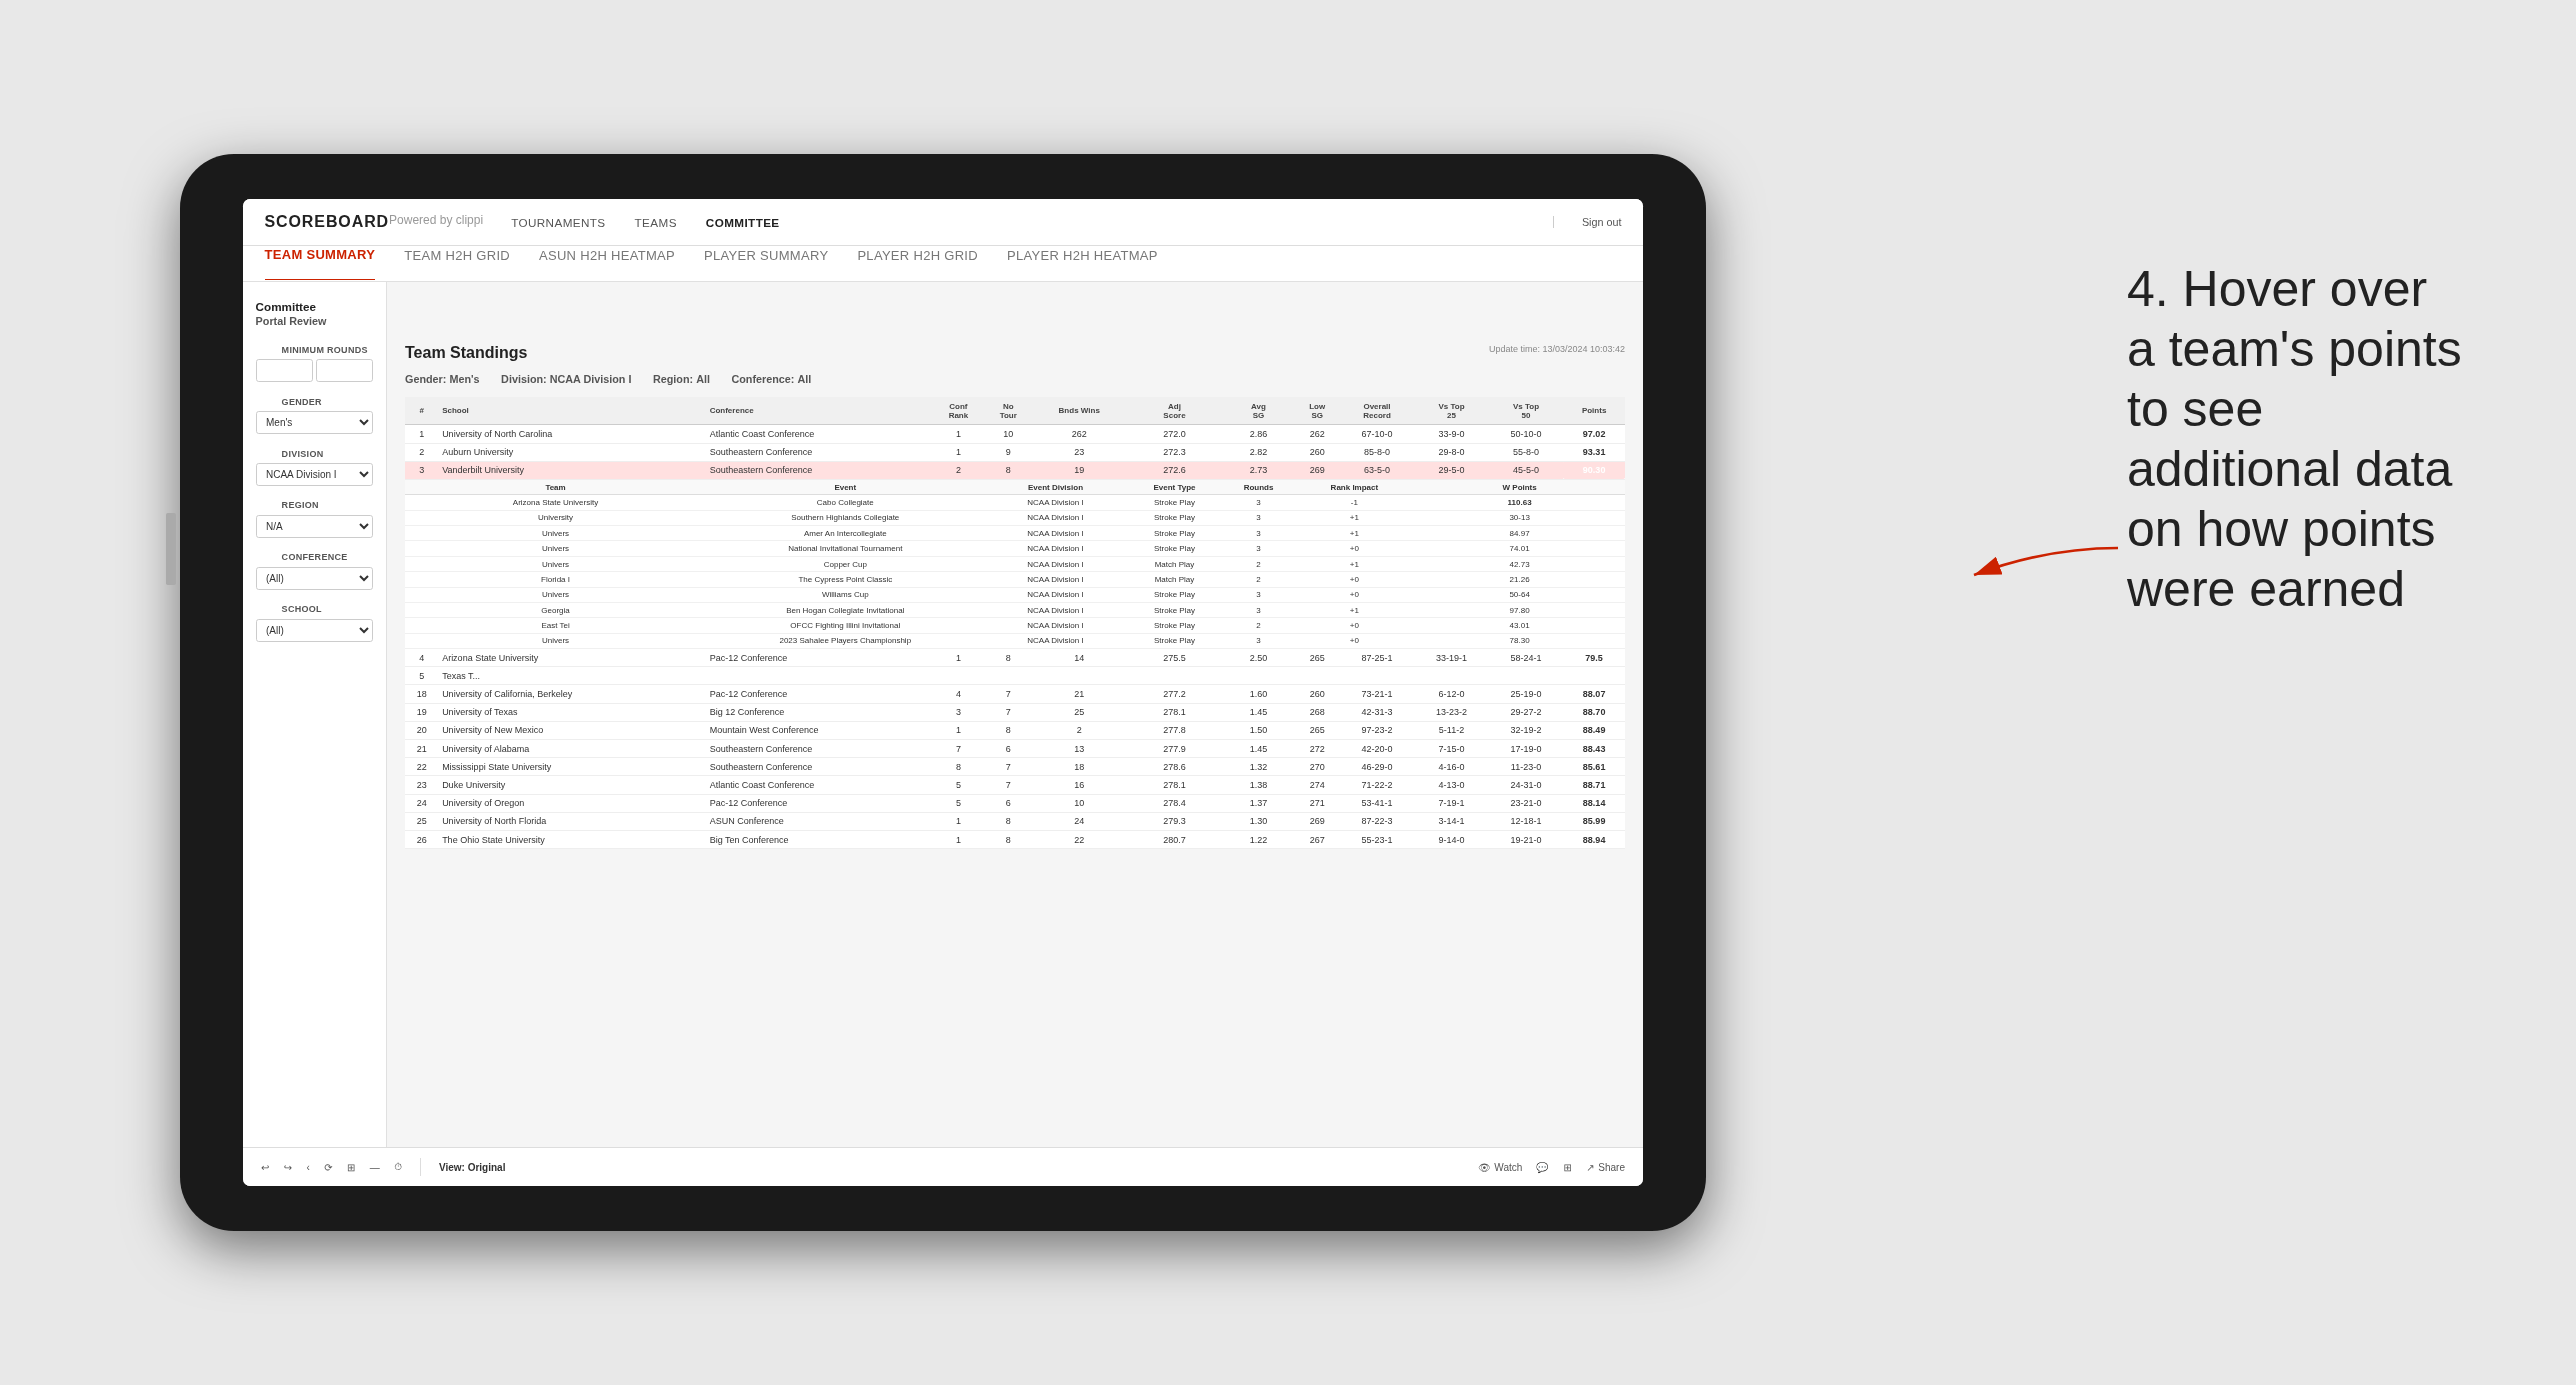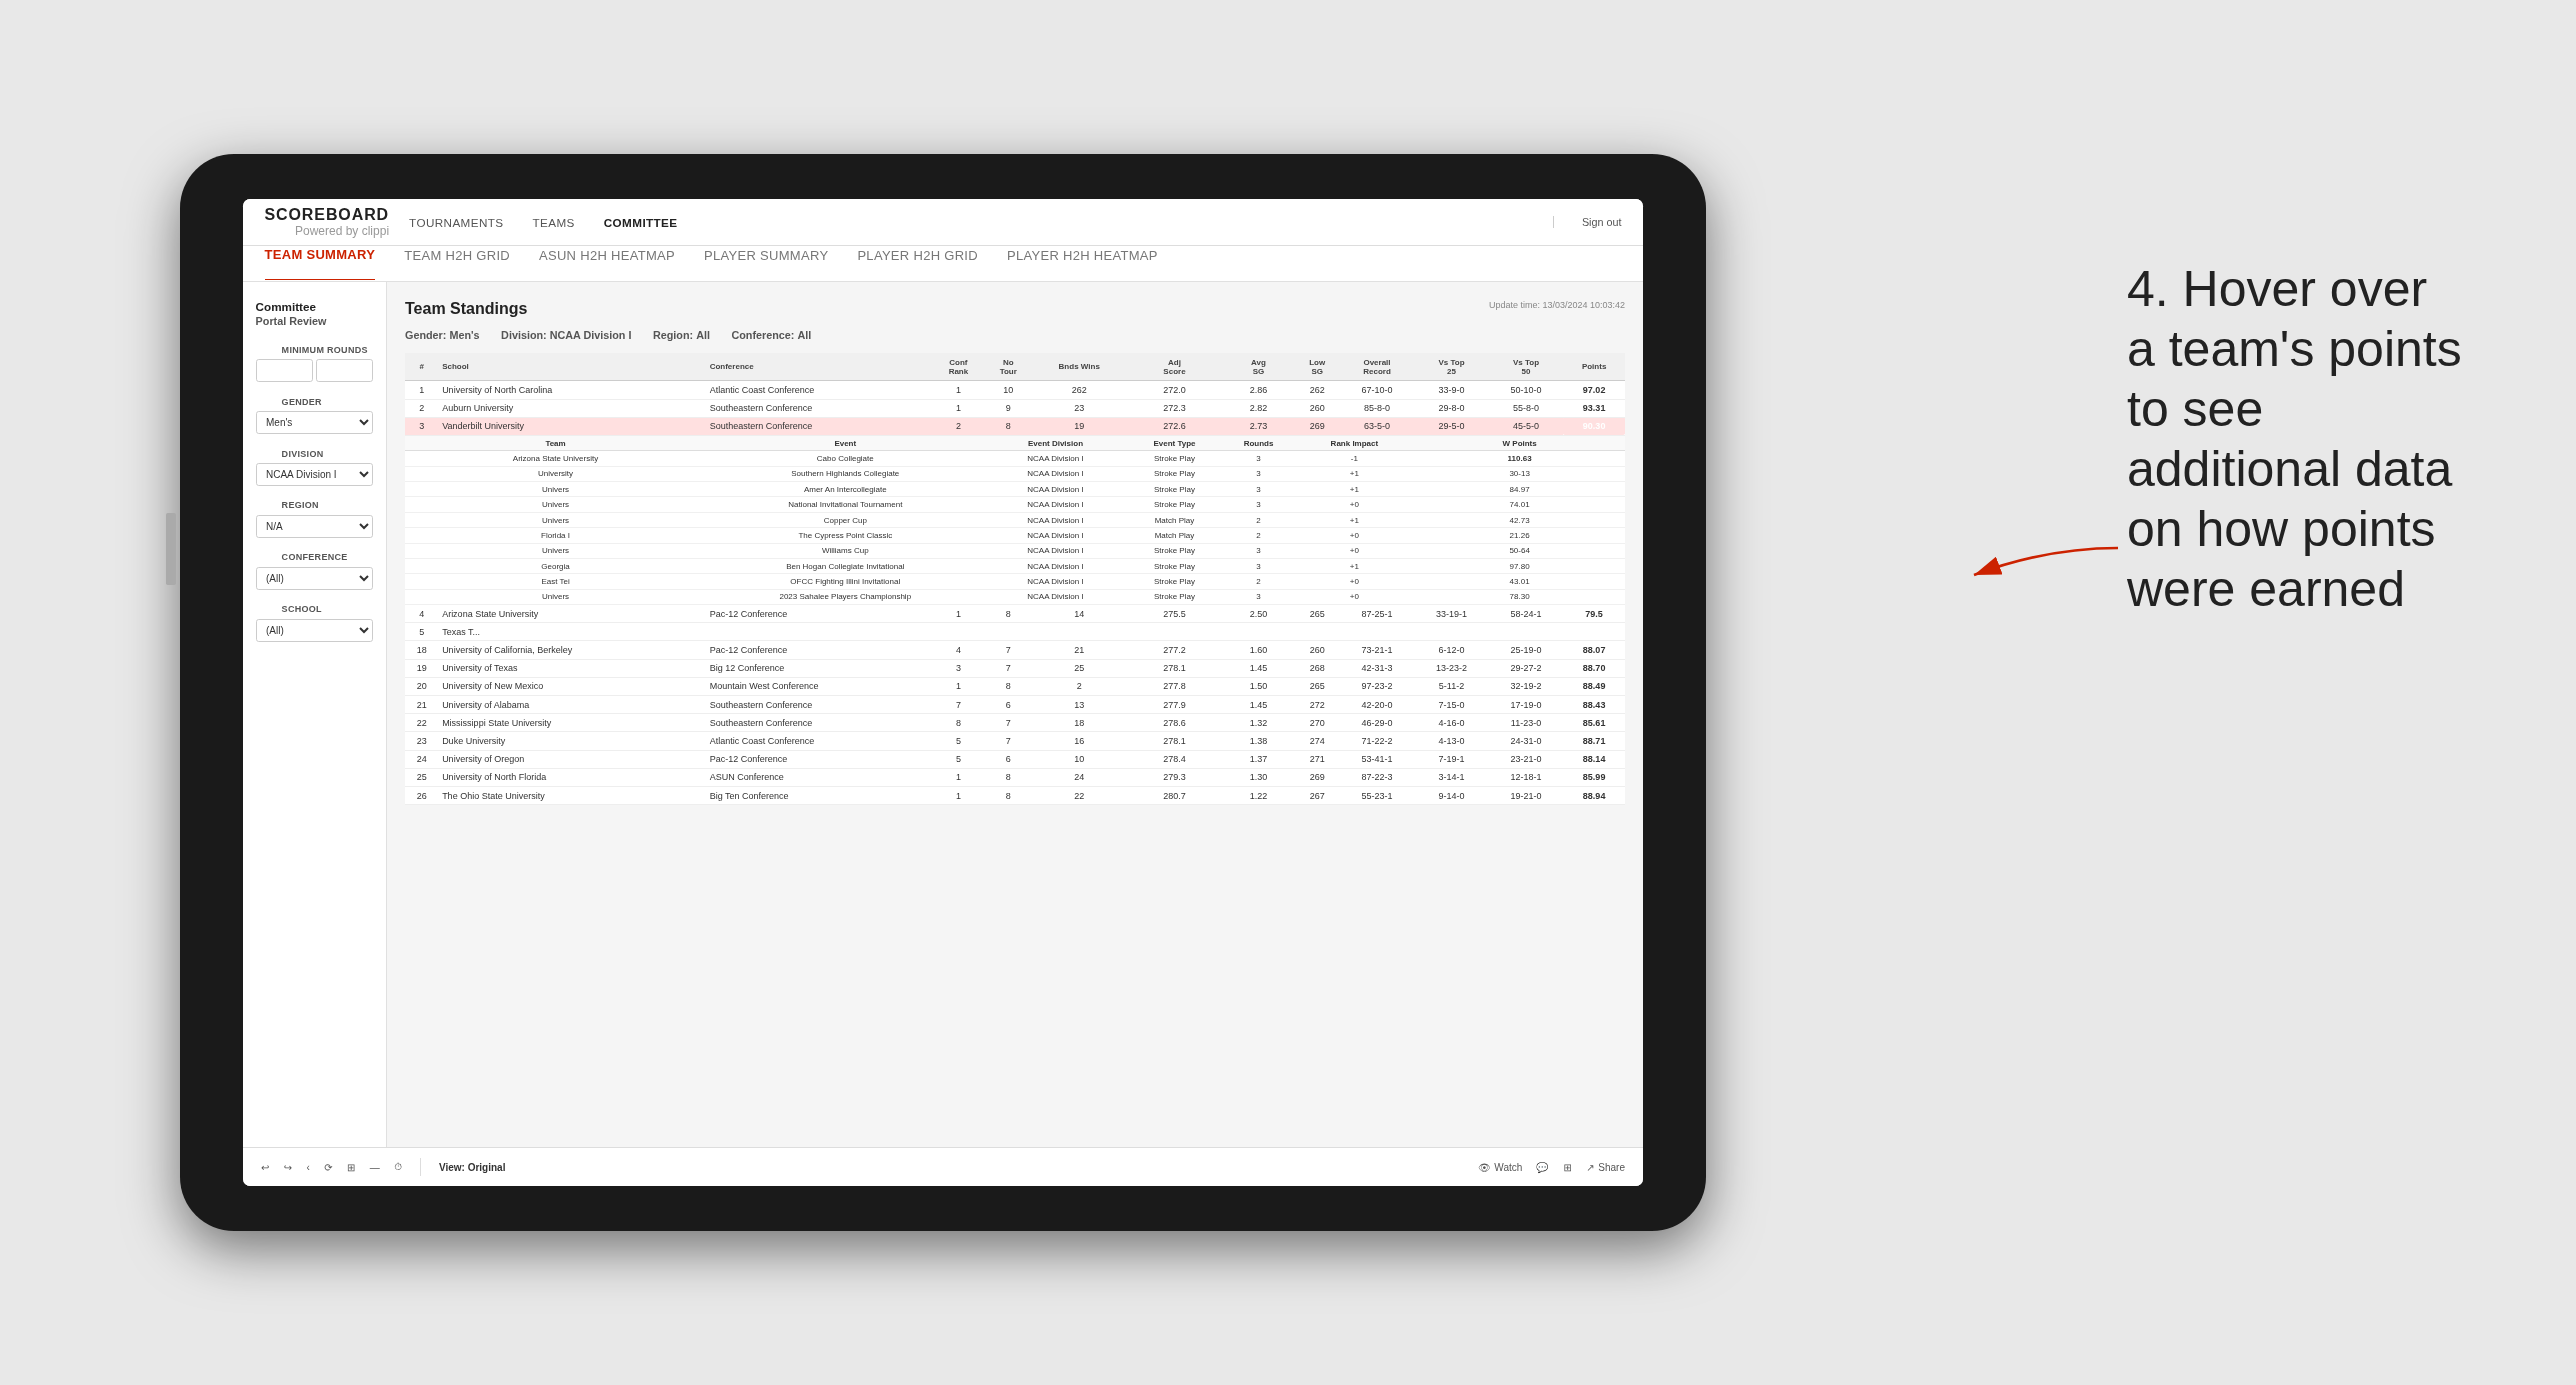--- a/index.html
+++ b/index.html
@@ -55,23 +55,22 @@
       background: #fff;
       border-bottom: 0.9px solid #ddd;
       display: flex;
       align-items: center;
       padding: 0 21.5px;
       flex-shrink: 0;
     }
 
     .logo-area {
       display: flex;
-      flex-direction: column;
-      margin-right: 20px;
-      align-items: flex-end;
+      flex-direction: row;
+      margin-right: 28px;
     }
 
     .logo-text {
       font-size: 16px;
       font-weight: 900;
       letter-spacing: 0.9px;
       color: #222;
     }
 
     .logo-sub {
@@ -219,20 +218,21 @@
       padding: 18px;
       overflow-y: auto;
       background: #f5f5f5;
     }
 
     .panel-header {
       display: flex;
       justify-content: space-between;
       align-items: flex-start;
       margin-bottom: 10.8px;
+      margin-top: 44px;
     }
 
     .standings-title {
       font-size: 16px;
       font-weight: 700;
       color: #222;
     }
 
     .update-time {
       font-size: 9px;

